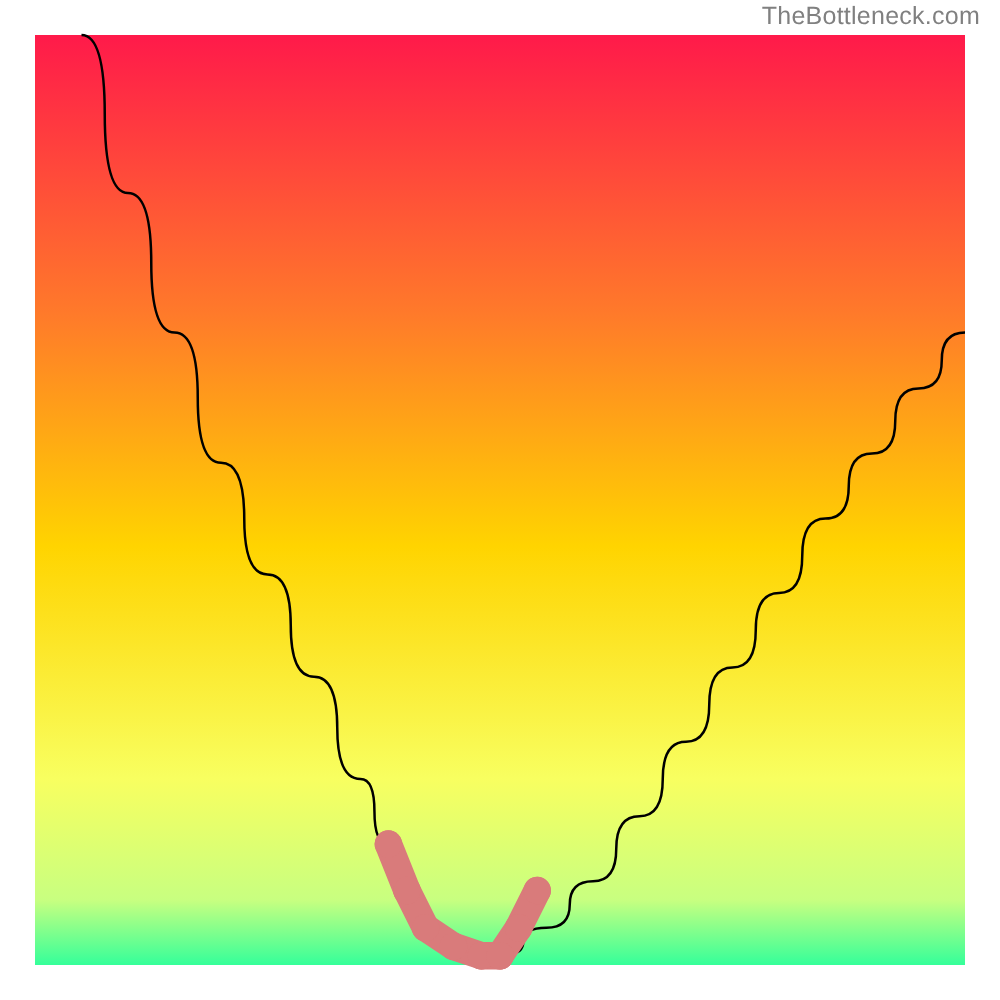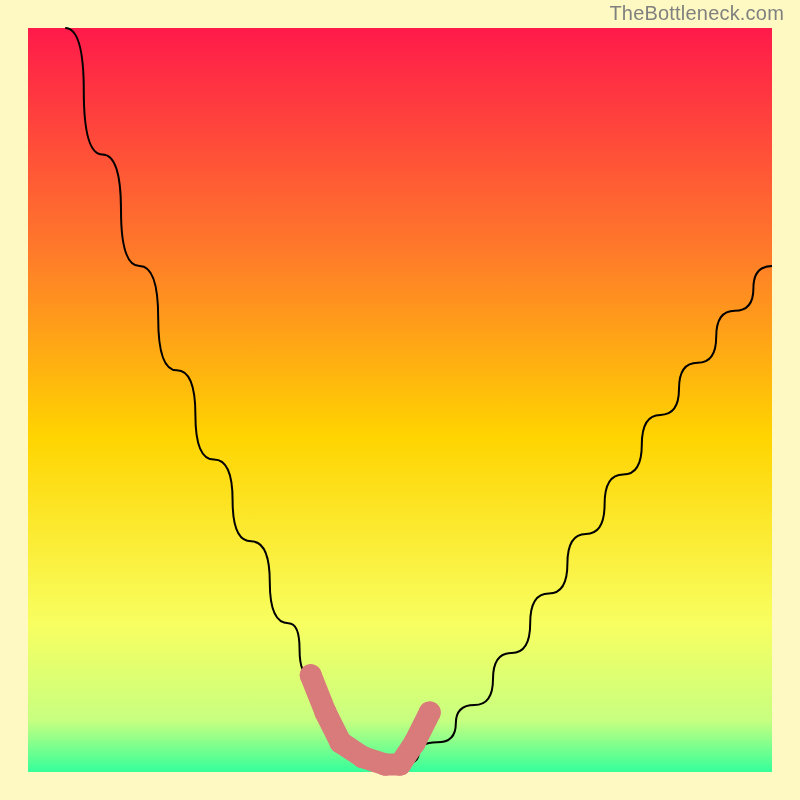--- a/index.html
+++ b/index.html
@@ -9,21 +9,21 @@
     height: 800px;
     background: #000;
     overflow: hidden;
     font-family: Arial, Helvetica, sans-serif;
   }
   .frame {
     position: absolute;
     left: 0; top: 0;
     width: 800px;
     height: 800px;
-    background: #fef9c3;
+    background: #ffffff;
   }
   .watermark {
     position: absolute;
     top: 2px;
     right: 16px;
     color: #808080;
     font-size: 20px;
     font-weight: 400;
     letter-spacing: 0.2px;
     z-index: 5;

